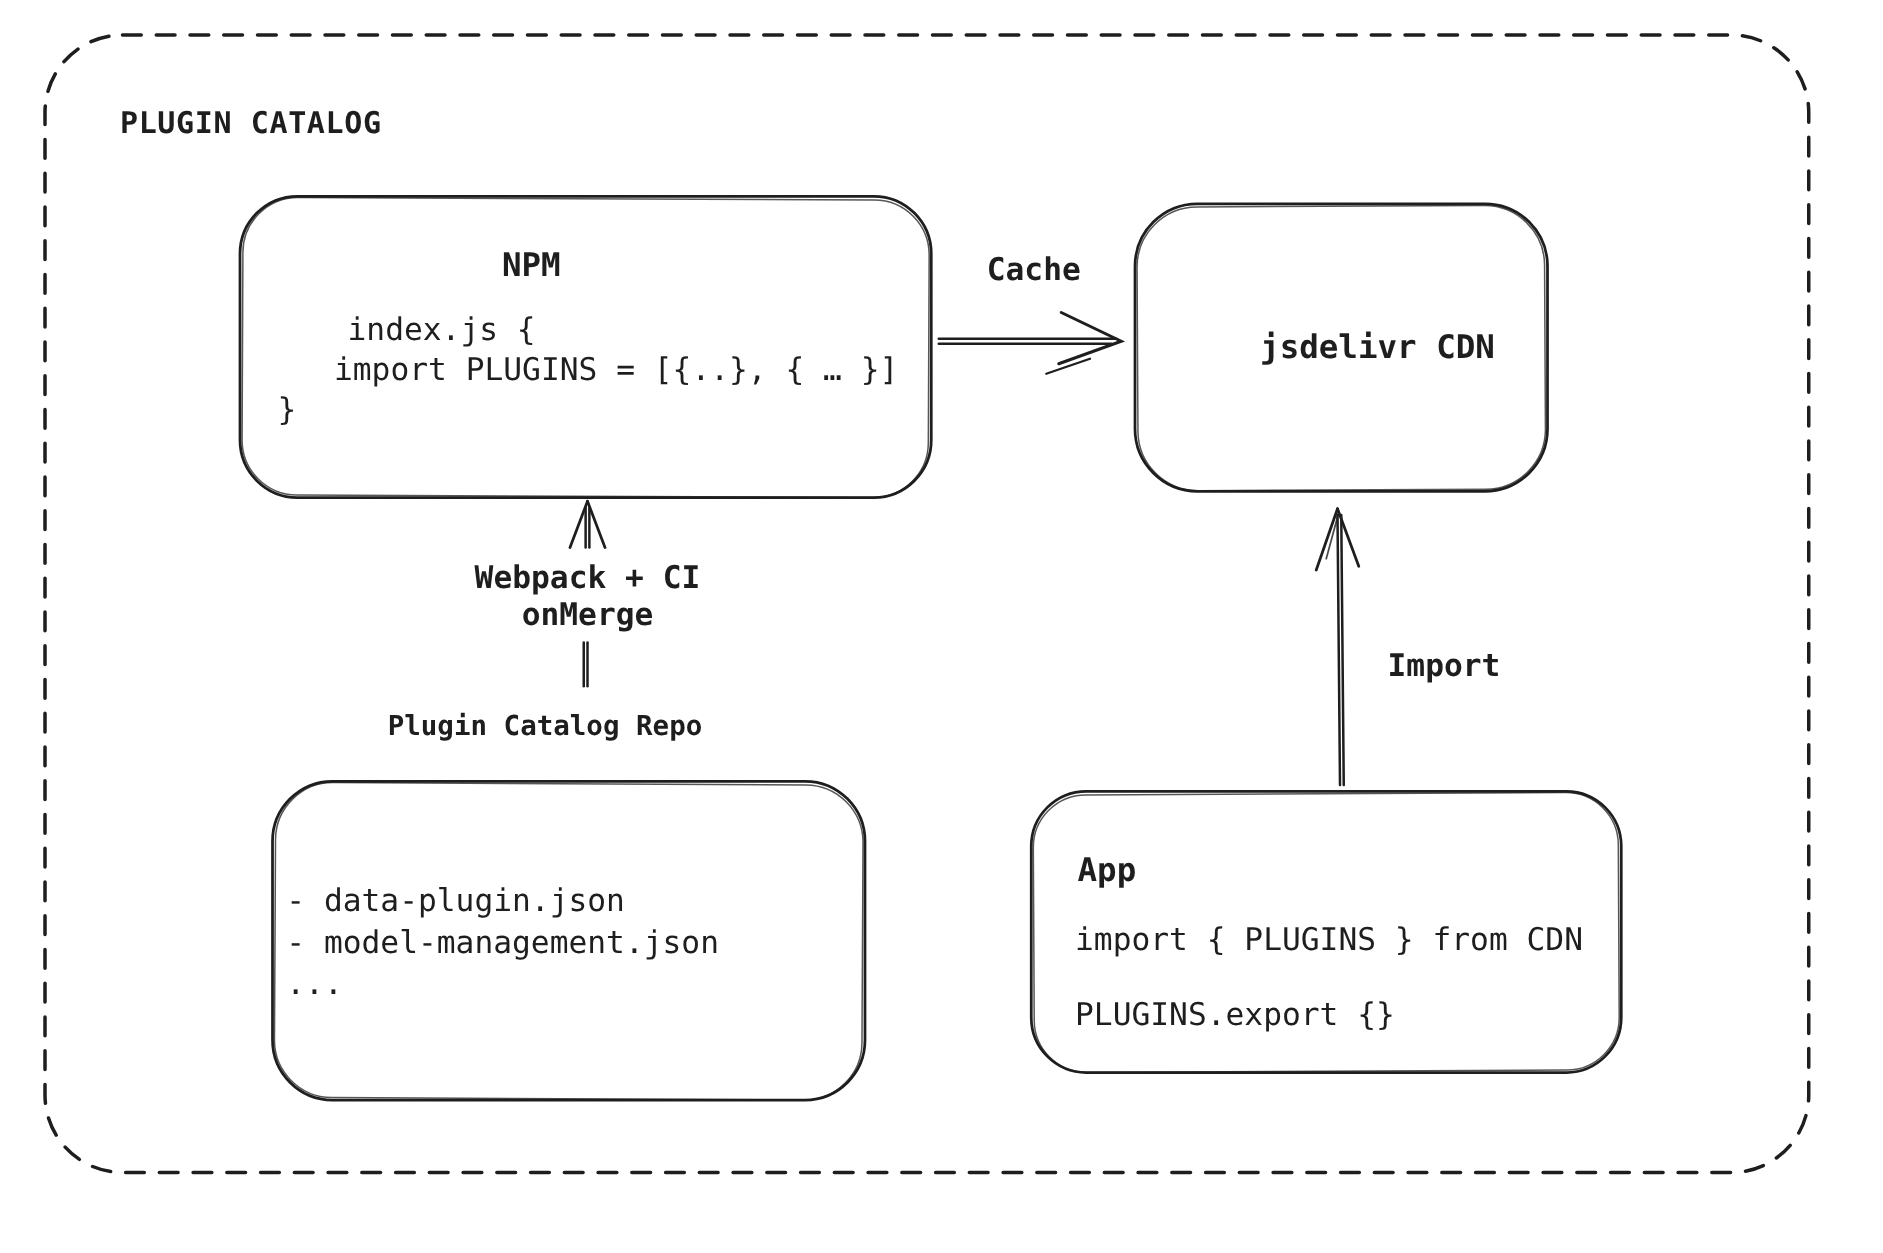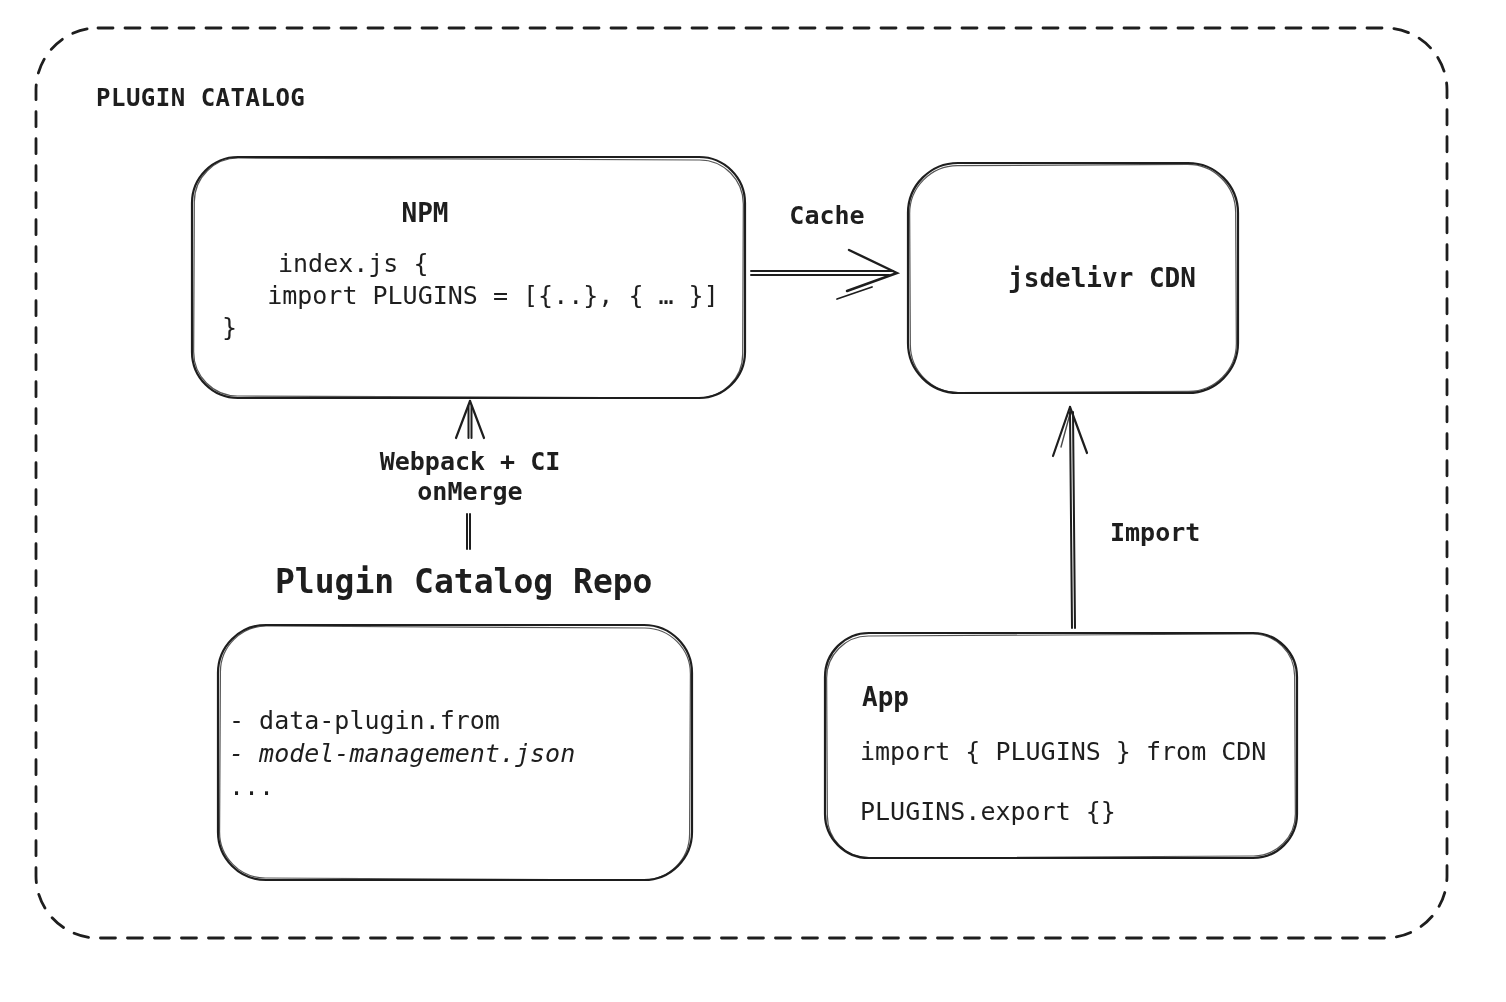--- a/index.html
+++ b/index.html
@@ -96,24 +96,24 @@
   <div class="lbl code" style="left:222px;top:280px;">   import PLUGINS = [{..}, { … }]</div>
   <div class="lbl code" style="left:222px;top:312px;">}</div>
 
   <div class="lbl semibold center" style="left:762px;top:200px;width:130px;">Cache</div>
 
   <div class="lbl semibold center" style="left:908px;top:262px;width:388px;font-size:26px;">jsdelivr CDN</div>
 
   <div class="lbl semibold center" style="left:340px;top:447px;width:260px;line-height:30px;">Webpack + CI</div>
   <div class="lbl semibold center" style="left:340px;top:477px;width:260px;line-height:30px;">onMerge</div>
 
-  <div class="lbl semibold center" style="left:275px;top:566px;width:322px;font-size:33px;">Plugin Catalog Repo</div>
+  <div class="lbl semibold center" style="left:275px;top:566px;width:322px;font-size:22px;">Plugin Catalog Repo</div>
 
-  <div class="lbl code" style="left:229px;top:704px;line-height:33px;">- data-plugin.from</div>
-  <div class="lbl code" style="left:229px;top:737px;line-height:33px;font-style:italic;">- model-management.json</div>
+  <div class="lbl code" style="left:229px;top:704px;line-height:33px;">- data-plugin.json</div>
+  <div class="lbl code" style="left:229px;top:737px;line-height:33px;">- model-management.json</div>
   <div class="lbl code" style="left:229px;top:770px;line-height:33px;">...</div>
 
   <div class="lbl semibold" style="left:862px;top:681px;font-size:26px;">App</div>
   <div class="lbl code" style="left:860px;top:736px;">import { PLUGINS } from CDN</div>
   <div class="lbl code" style="left:860px;top:796px;">PLUGINS.export {}</div>
 
   <div class="lbl semibold" style="left:1110px;top:517px;">Import</div>
 
 </div>
 

